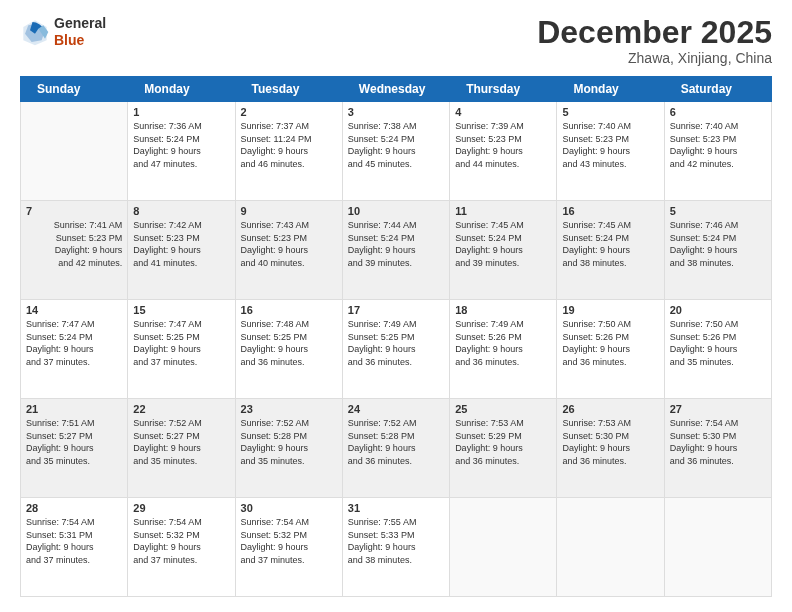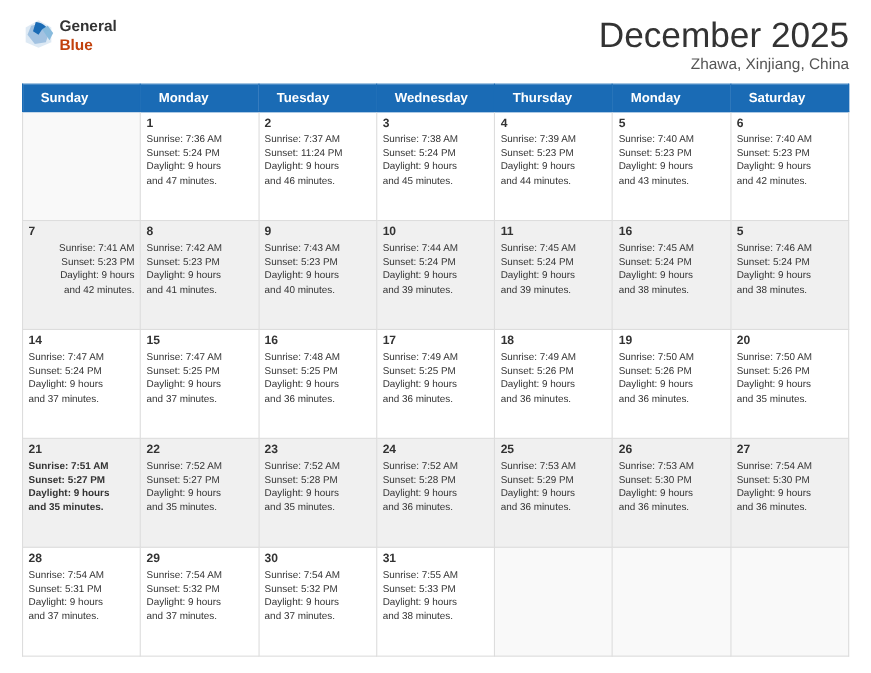--- a/index.html
+++ b/index.html
@@ -18,39 +18,40 @@
       flex-direction: column;
     }
     .header {
       display: flex;
       justify-content: space-between;
       align-items: flex-start;
       margin-bottom: 10px;
     }
     .logo {
       display: flex;
+      align-items: center;
       gap: 4px;
     }
     .logo-text {
       font-size: 14px;
       font-weight: bold;
       line-height: 1.2;
     }
     .logo-general { color: #333; }
     .logo-blue { color: #c2410c; }
     .logo-icon {
       width: 30px;
       height: 30px;
     }
     .title-block {
       text-align: right;
     }
     .main-title {
       font-size: 32px;
-      font-weight: normal;
+      font-weight: bold;
       color: #333;
       line-height: 1.1;
     }
     .subtitle {
       font-size: 14px;
       color: #555;
     }
     .calendar {
       flex: 1;
       border: 1px solid #ccc;
@@ -276,21 +277,21 @@
             <span class="day-number">20</span>
             <div class="day-info" style="white-space: pre-line;">Sunrise: 7:50 AM
 Sunset: 5:26 PM
 Daylight: 9 hours
 and 35 minutes.</div>
           </td>
         </tr>
         <tr class="row-alt">
           <td>
             <span class="day-number">21</span>
-            <div class="day-info" style="white-space: pre-line; font-weight: bold;">Sunrise: 7:51 AM
+            <div class="day-info" style="white-space: pre-line;">Sunrise: 7:51 AM
 Sunset: 5:27 PM
 Daylight: 9 hours
 and 35 minutes.</div>
           </td>
           <td>
             <span class="day-number">22</span>
             <div class="day-info" style="white-space: pre-line;">Sunrise: 7:52 AM
 Sunset: 5:27 PM
 Daylight: 9 hours
 and 35 minutes.</div>

